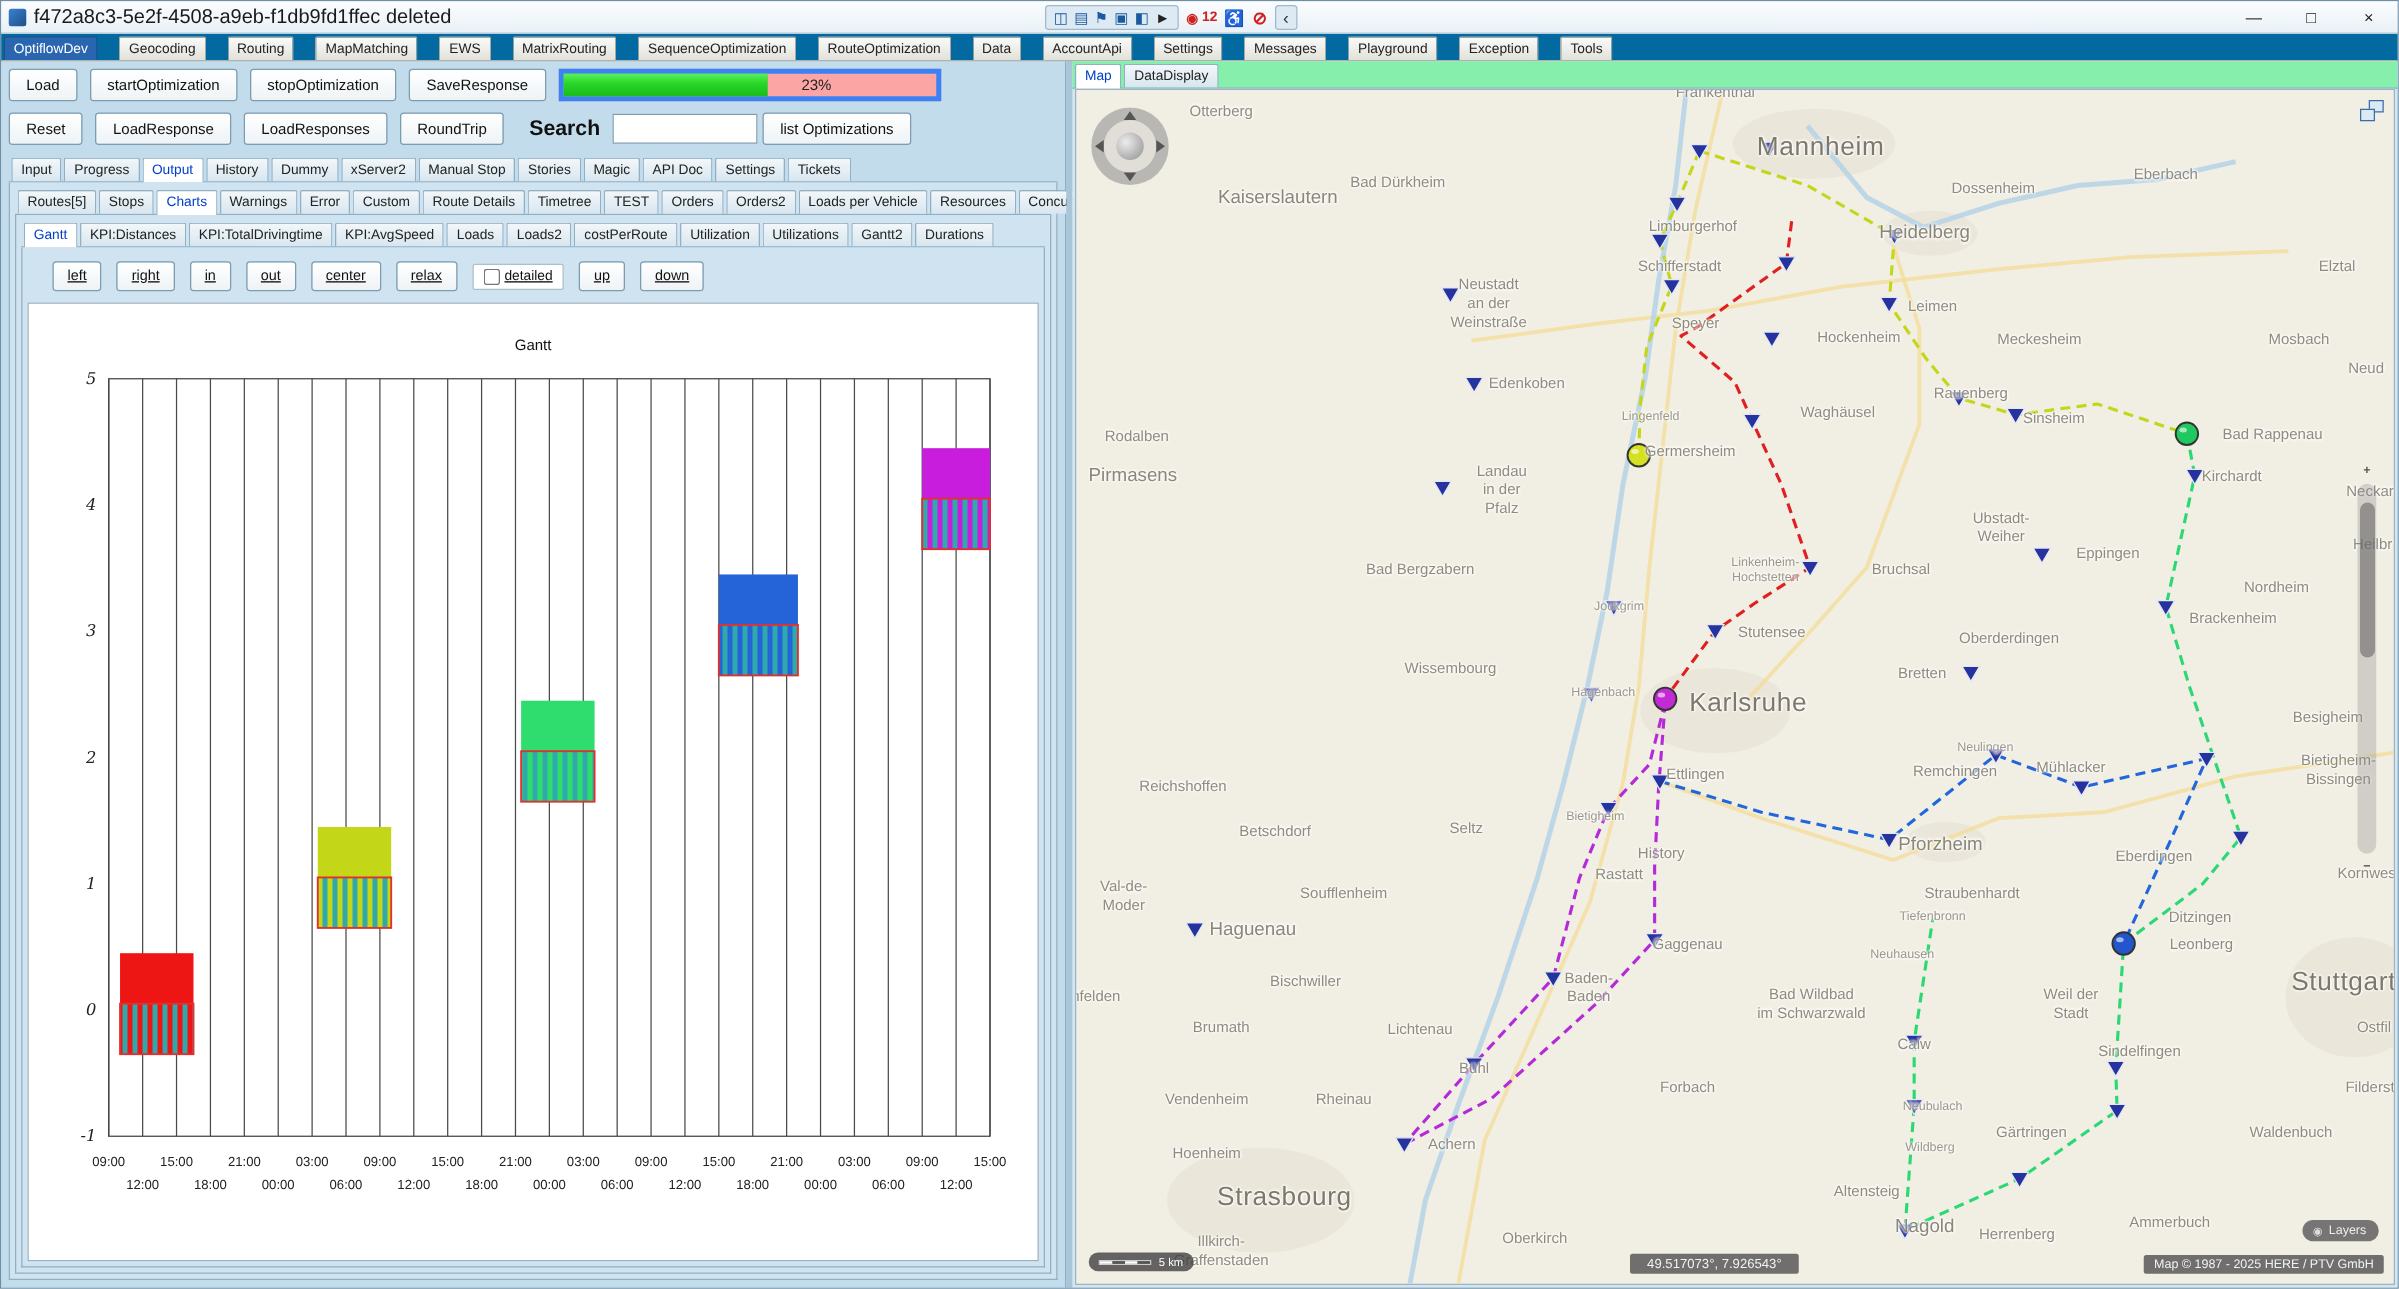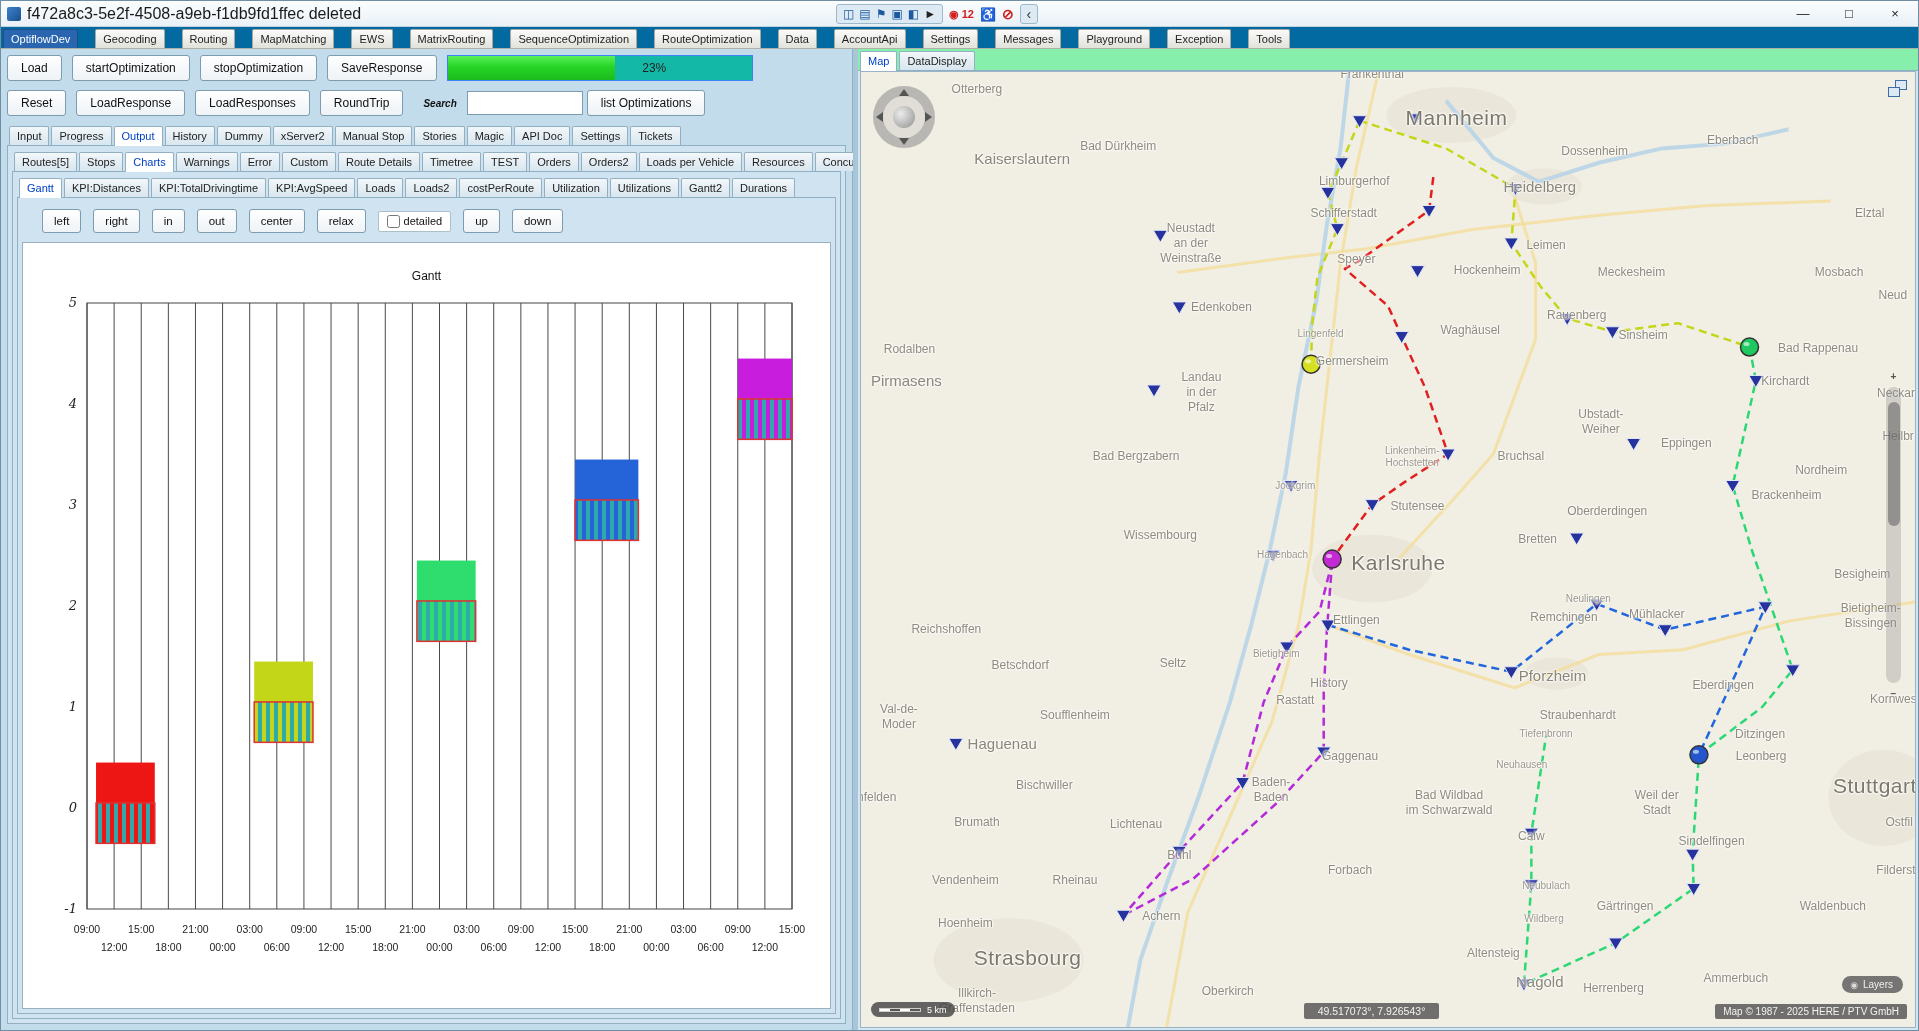--- a/index.html
+++ b/index.html
@@ -24,34 +24,34 @@
   .menu-item{font-size:11px;padding:3px 7px;border:1px solid #a8a8a0;border-bottom:none;background:linear-gradient(#fafafa,#e2e2da);color:#222;border-radius:2px 2px 0 0;white-space:nowrap;}
   .menu-item.selected{background:#2a66b0;color:#fff;border-color:#1b4f8a;}
   
   .content{flex:1;display:flex;min-height:0;}
   .left-panel{width:852px;flex:0 0 852px;background:#c2dcec;display:flex;flex-direction:column;padding:5px 6px 6px;border-right:1px solid #8fb0c4;min-height:0;}
   .splitter{width:5px;flex:0 0 5px;background:#a9c6d8;}
   .right-panel{flex:1;display:flex;flex-direction:column;background:#d4e6f2;min-width:0;}
   
   .toolbar-row{display:flex;align-items:center;gap:10px;margin-bottom:7px;height:28px;flex:0 0 28px;}
   .btn{height:26px;padding:0 13px;background:linear-gradient(#ffffff,#eef3f6);border:1px solid #7e9cb0;border-radius:3px;font-size:12px;color:#111;font-family:inherit;white-space:nowrap;}
-  .progress{width:306px;height:26px;border:1px solid #3b82f6;background:#14b8a6;position:relative;}
+  .progress{width:306px;height:26px;border:4px solid #3b82f6;background:#fca5a5;position:relative;}
   .progress-fill{position:absolute;left:0;top:0;bottom:0;background:linear-gradient(#5af05a,#27d527 45%,#1bbb1b);background-color:#2ad42a;}
   .progress-label{position:absolute;left:68%;top:50%;transform:translate(-50%,-50%);font-size:12px;color:#222;}
-  .search-label{font-size:10px;font-weight:bold;font-style:italic;margin-left:10px;color:#111;}
+  .search-label{font-size:17px;font-weight:bold;margin-left:10px;color:#111;}
   .search-input{width:116px;height:24px;border:1px solid #7e9cb0;background:#fff;font-size:12px;padding:0 4px;font-family:inherit;}
   
   .tabs-row{display:flex;align-items:flex-end;gap:2px;padding:2px 2px 0;border-bottom:1px solid #8fb0c4;flex:0 0 auto;}
   .tab{font-size:11px;padding:3px 7px;background:linear-gradient(#f2f7fa,#d8e6ef);border:1px solid #93afc2;border-bottom:none;border-radius:2px 2px 0 0;color:#222;white-space:nowrap;}
   .tab.selected{background:#fff;color:#0040c8;padding-bottom:4px;margin-bottom:-1px;}
   .tab-scroll{font-size:8px;padding:4px 5px;border:1px solid #93afc2;background:#e8f0f6;color:#333;border-radius:2px;}
   .tab-scroll:first-of-type{margin-left:auto;}
   .page{flex:1;display:flex;flex-direction:column;min-height:0;background:#cfe3f0;border:1px solid #93afc2;border-top:none;padding:4px 4px 4px;}
   
-  .chart-controls{display:flex;align-items:center;gap:12px;margin:4px 0 6px;padding-left:20px;flex:0 0 30px;}
+  .chart-controls{display:flex;align-items:center;gap:12px;margin:4px 0 6px;padding-left:20px;flex:0 0 30px;text-decoration:underline;}
   .ctl-btn{height:24px;padding:0 11px;background:linear-gradient(#ffffff,#eef3f6);border:1px solid #7e9cb0;border-radius:3px;font-size:11.5px;color:#111;font-family:inherit;}
   .detailed-wrap{display:flex;align-items:center;gap:4px;font-size:11px;color:#111;background:#fff;border:1px solid #aebfcc;padding:3px 8px;border-radius:2px;}
   
   .gantt-panel{flex:1;background:#fff;border:1px solid #9ab0c0;display:flex;flex-direction:column;align-items:center;overflow:hidden;min-height:0;}
   .gantt-title{margin-top:26px;font-size:12px;color:#111;flex:0 0 auto;}
   .gantt-plot{margin-top:14px;}
   
   .map-tabs{height:22px;flex:0 0 22px;display:flex;align-items:flex-end;gap:2px;padding:2px 2px 0;background:#86efac;border-bottom:1px solid #8fb0c4;}
   .map-area{flex:1;position:relative;overflow:hidden;background:#f1eee4;border:1px solid #9ab4c6;margin:0 2px 2px;min-height:0;}
   .map-area svg{position:absolute;left:0;top:0;}

